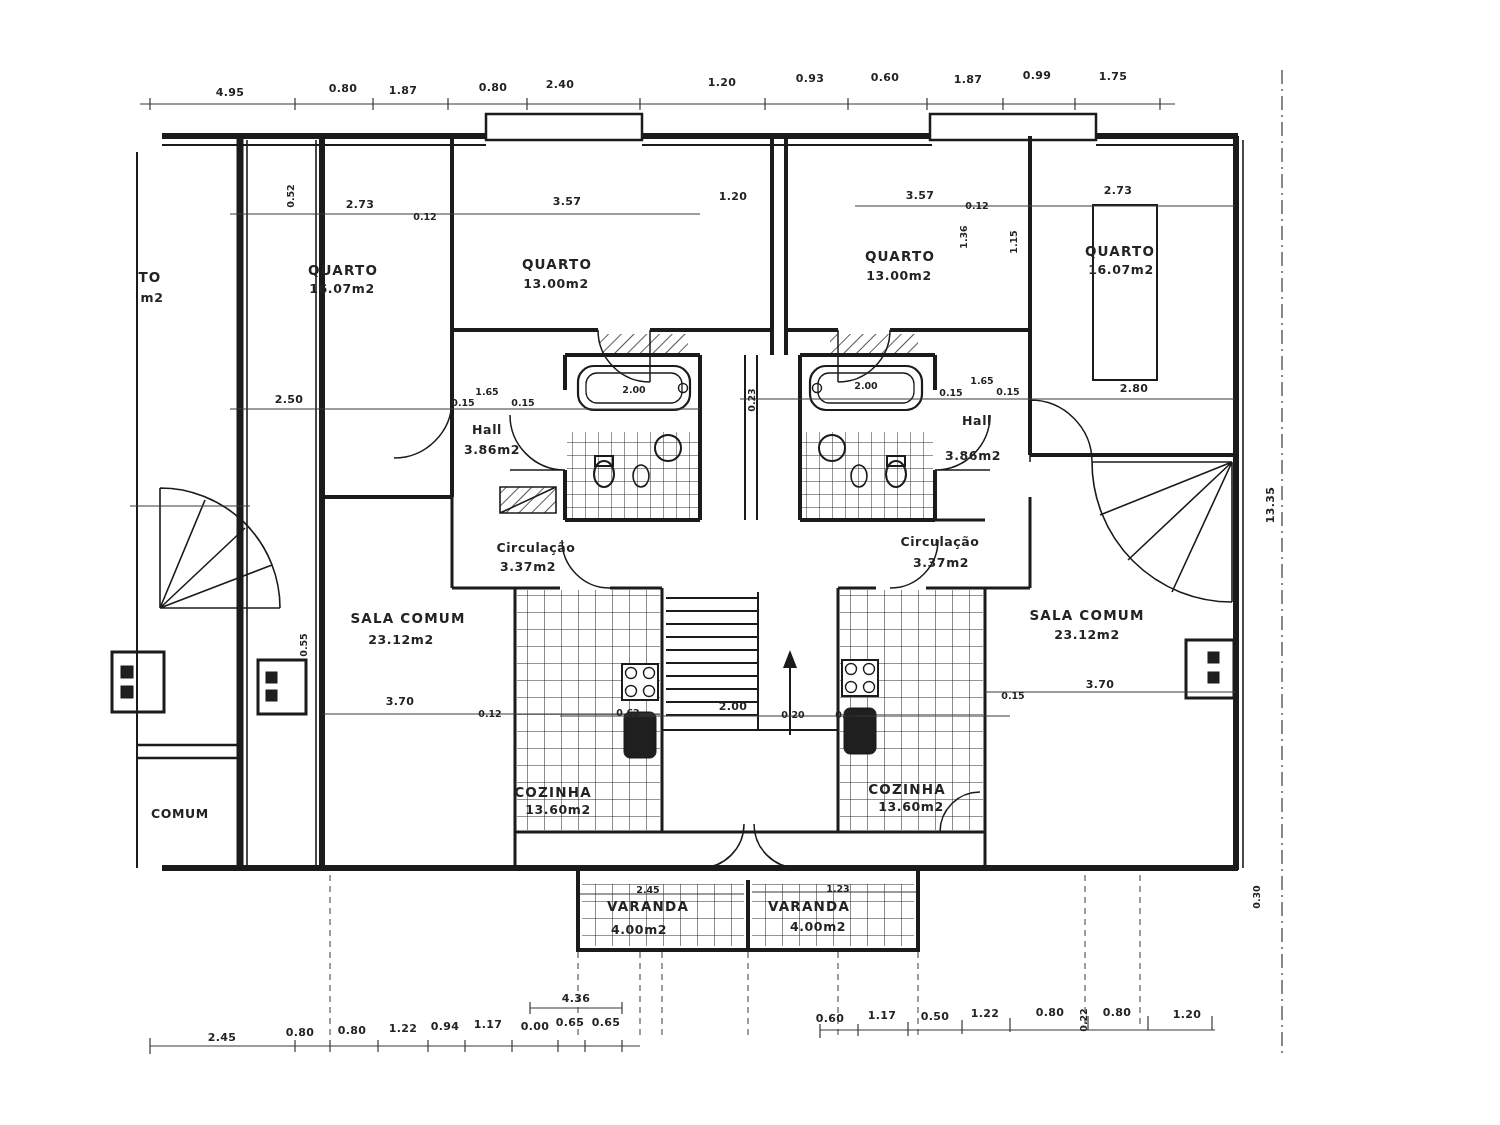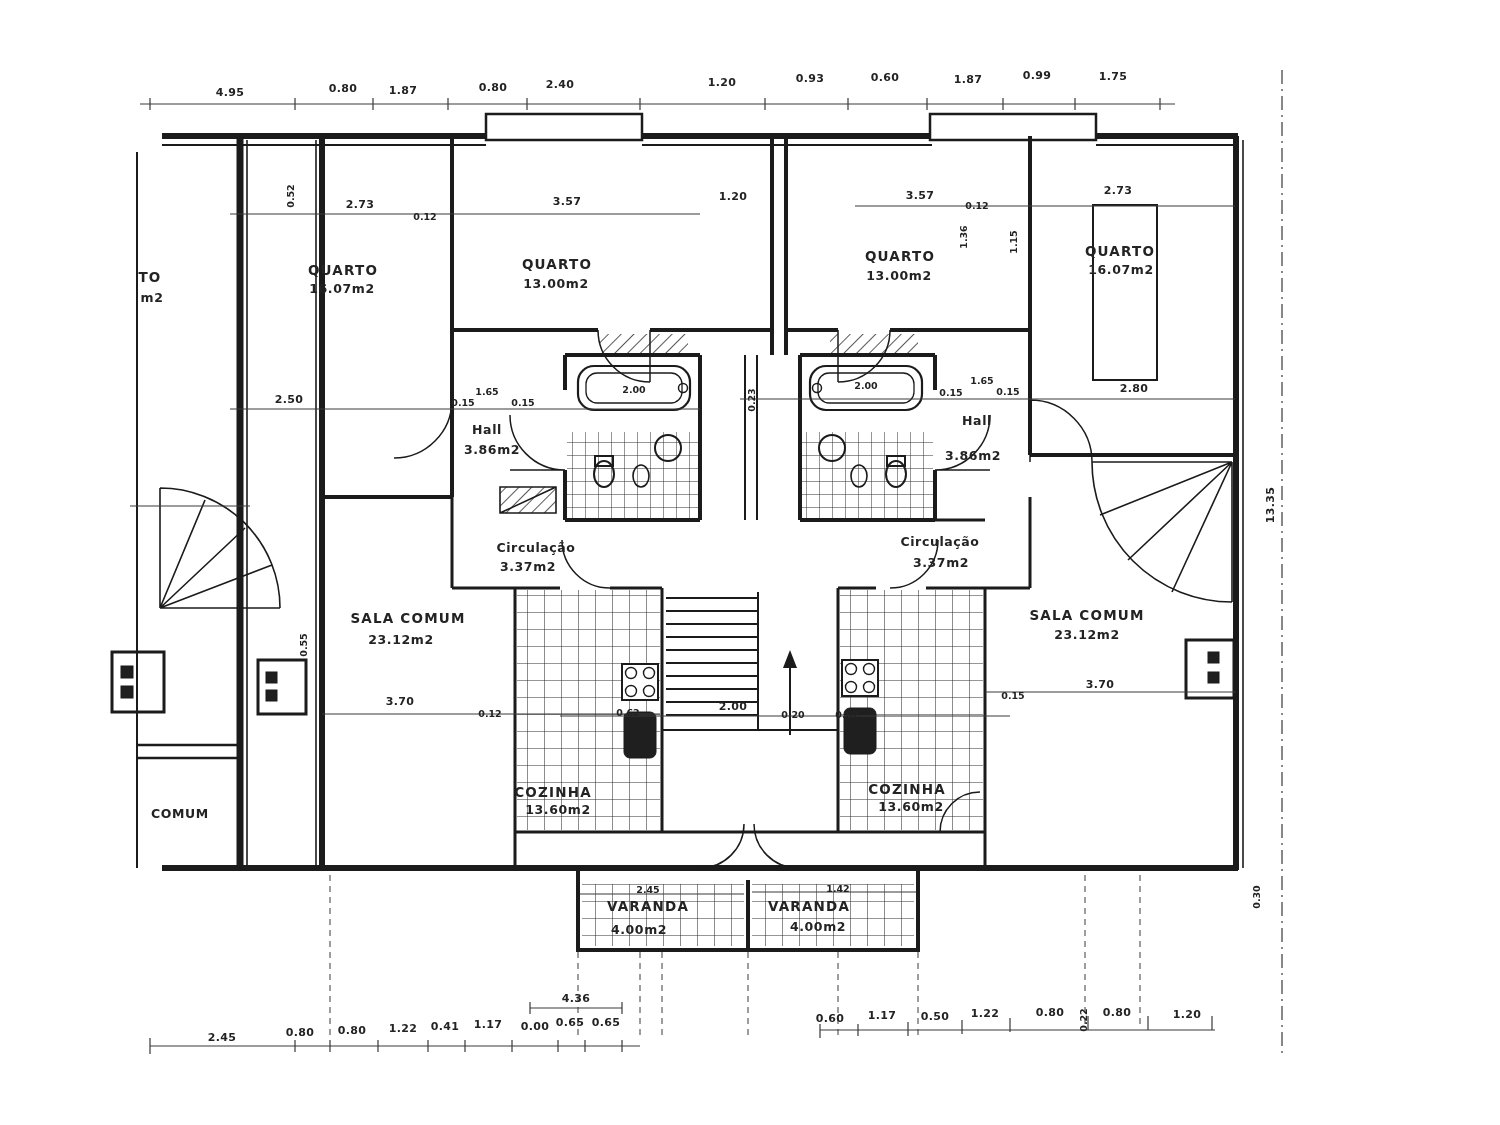--- a/index.html
+++ b/index.html
@@ -242,28 +242,28 @@
 <span class="lbl dm" style="left:400px;top:701px">3.70</span>
 <span class="lbl ds" style="left:490px;top:713px">0.12</span>
 <span class="lbl ds" style="left:628px;top:712px">0.62</span>
 <span class="lbl dm" style="left:733px;top:706px">2.00</span>
 <span class="lbl ds" style="left:793px;top:714px">0.20</span>
 <span class="lbl ds" style="left:847px;top:714px">0.62</span>
 <span class="lbl ds" style="left:1013px;top:695px">0.15</span>
 <span class="lbl dm" style="left:1100px;top:684px">3.70</span>
 
 <span class="lbl ds" style="left:648px;top:889px">2.45</span>
-<span class="lbl ds" style="left:838px;top:888px">1.42</span>
+<span class="lbl ds" style="left:838px;top:888px">1.23</span>
 <span class="lbl dm" style="left:576px;top:998px">4.36</span>
 
 <span class="lbl dm" style="left:222px;top:1037px">2.45</span>
 <span class="lbl dm" style="left:300px;top:1032px">0.80</span>
 <span class="lbl dm" style="left:352px;top:1030px">0.80</span>
 <span class="lbl dm" style="left:403px;top:1028px">1.22</span>
-<span class="lbl dm" style="left:445px;top:1026px">0.41</span>
+<span class="lbl dm" style="left:445px;top:1026px">0.94</span>
 <span class="lbl dm" style="left:488px;top:1024px">1.17</span>
 <span class="lbl dm" style="left:535px;top:1026px">0.00</span>
 <span class="lbl dm" style="left:570px;top:1022px">0.65</span>
 <span class="lbl dm" style="left:606px;top:1022px">0.65</span>
 <span class="lbl dm" style="left:830px;top:1018px">0.60</span>
 <span class="lbl dm" style="left:882px;top:1015px">1.17</span>
 <span class="lbl dm" style="left:935px;top:1016px">0.50</span>
 <span class="lbl dm" style="left:985px;top:1013px">1.22</span>
 <span class="lbl dm" style="left:1050px;top:1012px">0.80</span>
 <span class="lbl dm" style="left:1117px;top:1012px">0.80</span>

